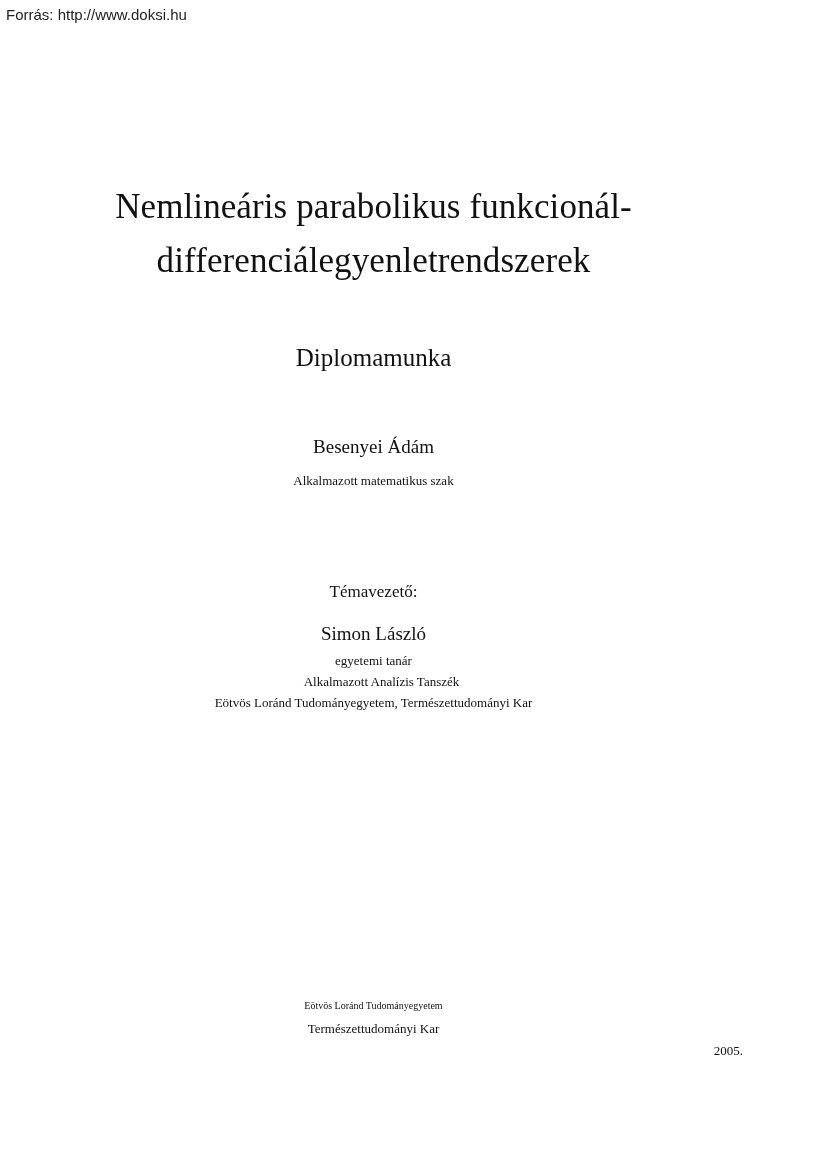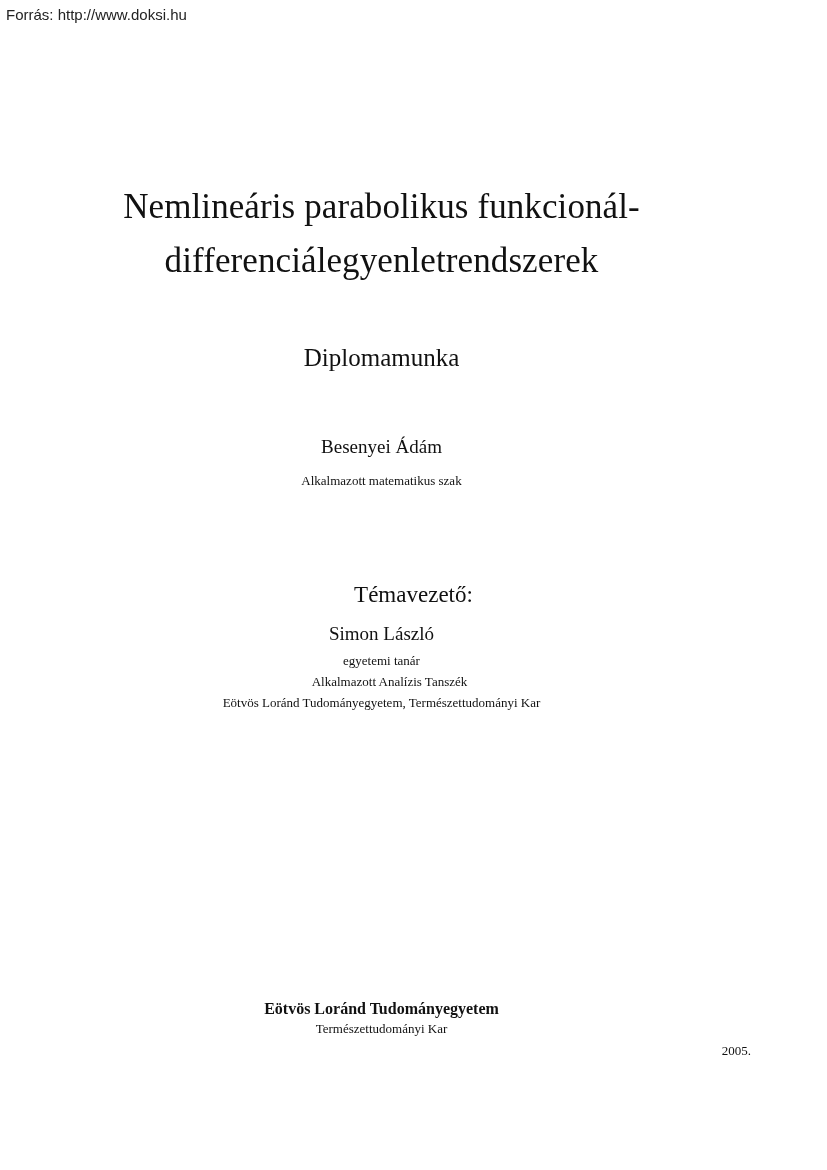--- a/index.html
+++ b/index.html
@@ -1,30 +1,30 @@
 <!DOCTYPE html>
 <html><head>
   <meta charset="utf-8">
   <style>
     html, body { margin: 0; padding: 0; background: #ffffff; }
     body { width: 827px; height: 1170px; position: relative; overflow: hidden; color: #111; }
     .source { position: absolute; left: 6px; top: 6px; font-family: "Liberation Sans", sans-serif; font-size: 15px; color: #222; }
-    .line { position: absolute; left: 12px; width: 739px; text-align: center; white-space: nowrap; font-family: "Liberation Serif", serif; }
+    .line { position: absolute; left: 4px; width: 739px; text-align: center; white-space: nowrap; font-family: "Liberation Serif", serif; }
     .title { font-size: 35px; line-height: 40px; letter-spacing: 0.1px; }
     .t1 { top: 187px; }
     .t2 { top: 241px; }
     .subtitle { top: 344px; font-size: 25px; }
     .author { top: 436px; font-size: 19px; }
     .major { top: 473px; font-size: 13px; }
-    .adv-label { top: 582px; font-size: 23px; margin-left: 32px; }
+    .adv-label { top: 582px; font-size: 17px; }
     .adv-name { top: 623px; font-size: 19px; }
     .adv-pos { top: 653px; font-size: 13px; }
     .adv-dept { top: 674px; font-size: 13px; margin-left: 8px; }
     .adv-inst { top: 695px; font-size: 13px; }
-    .f1 { top: 1000px; font-size: 16px; font-weight: bold; }
+    .f1 { top: 1000px; font-size: 10px; }
     .f2 { top: 1021px; font-size: 13px; }
     .f3 { top: 1043px; font-size: 13px; text-align: right; }
   </style>
 </head>
 <body>
 
 <div class="source">Forrás: http://www.doksi.hu</div>
 
 <div>
   <div class="line title t1">Nemlineáris parabolikus funkcionál-</div>

